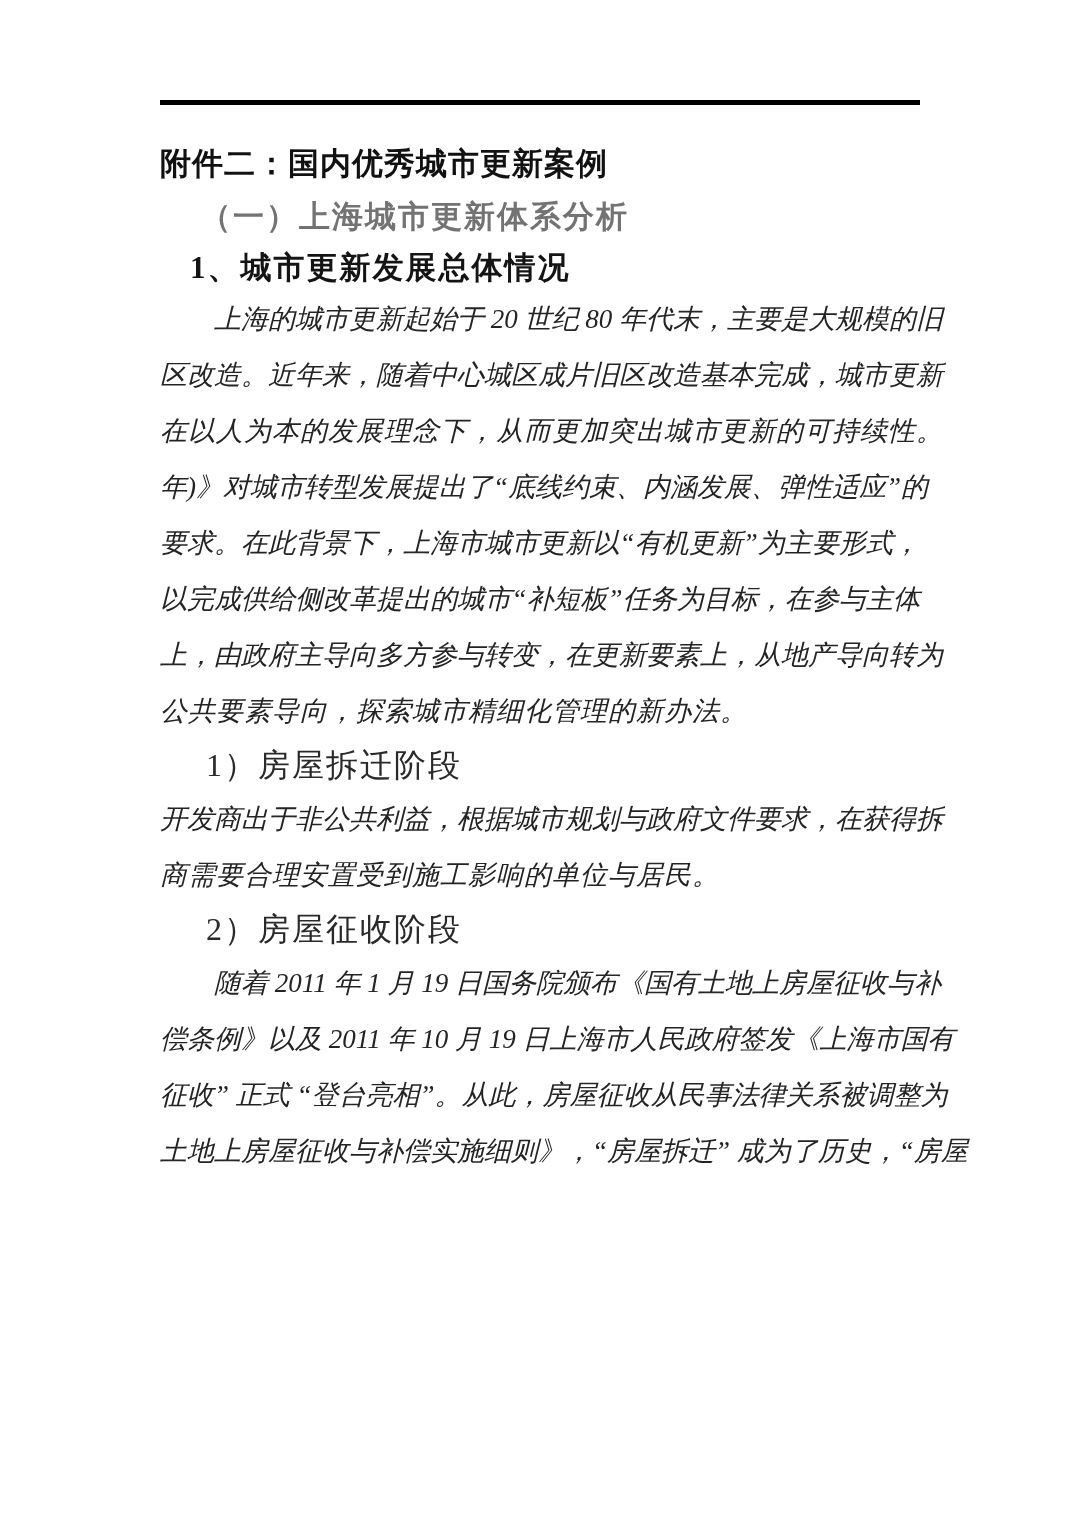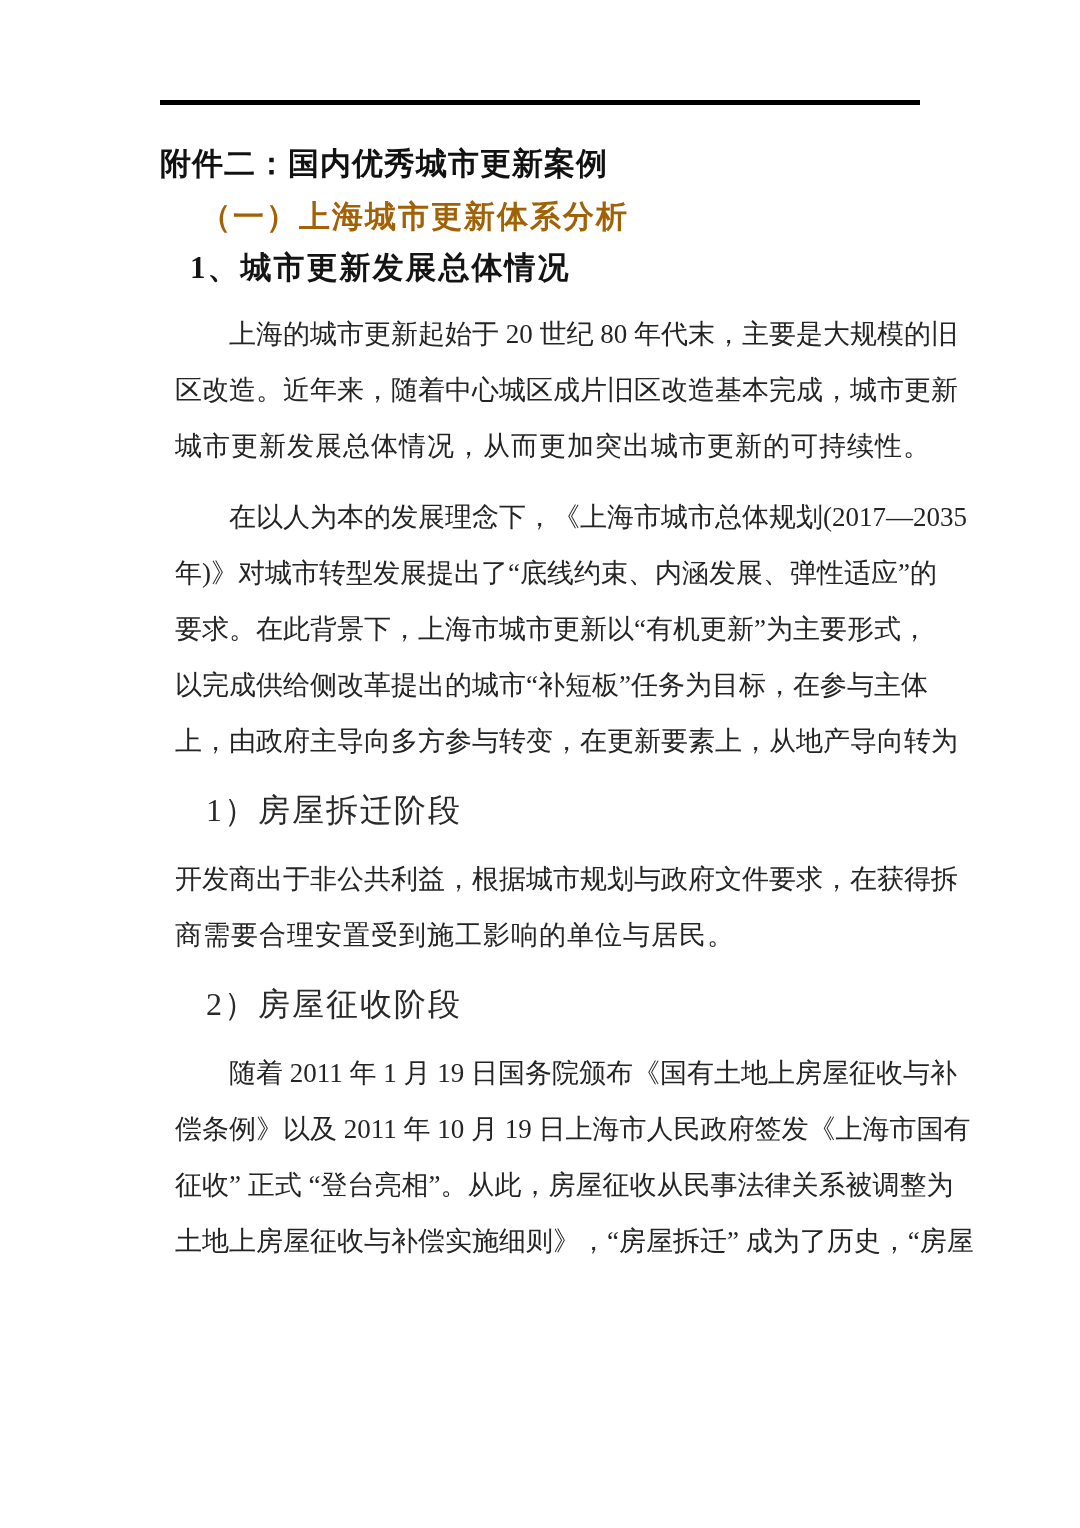--- a/index.html
+++ b/index.html
@@ -36,41 +36,42 @@
     line-height: 38px;
     color: #111111;
     letter-spacing: 1px;
   }
   .heading2 {
     margin-top: 12px;
     margin-left: 40px;
     font-weight: 700;
     font-size: 31px;
     line-height: 44px;
-    color: #a16207;
+    color: #737373;
     letter-spacing: 2px;
   }
   .heading3 {
     margin-top: 6px;
     margin-left: 30px;
     font-weight: 700;
     font-size: 31px;
     line-height: 46px;
     color: #141414;
     letter-spacing: 2px;
   }
   .subheading {
     margin-left: 46px;
     font-size: 32px;
     line-height: 52px;
     color: #2a2a2a;
     letter-spacing: 2px;
   }
   .paragraph {
-    margin: 15px;
+    margin: 0;
+    font-style: italic;
   }
   .line {
     font-size: 27px;
     line-height: 56px;
     height: 56px;
     white-space: nowrap;
     text-align: justify;
     text-align-last: justify;
     text-justify: inter-character;
     color: #242424;
@@ -100,28 +101,28 @@
 <div class="page">
   <div class="content">
     <div class="rule"></div>
 
   <div class="heading1">附件二：国内优秀城市更新案例</div>
       <div class="heading2">（一）上海城市更新体系分析</div>
       <div class="heading3">1、城市更新发展总体情况</div>
       <div class="paragraph">
         <div class="line first">上海的城市更新起始于 20 世纪 80 年代末，主要是大规模的旧</div>
         <div class="line">区改造。近年来，随着中心城区成片旧区改造基本完成，城市更新</div>
-        <div class="line last">城市更新发展总体情况，从而更加突出城市更新的可持续性。</div>
+        <div class="line last">在以人为本的发展理念下，从而更加突出城市更新的可持续性。</div>
       </div>
       <div class="paragraph">
-        <div class="line first">在以人为本的发展理念下，《上海市城市总体规划(2017—2035</div>
         <div class="line">年)》对城市转型发展提出了“底线约束、内涵发展、弹性适应”的</div>
         <div class="line">要求。在此背景下，上海市城市更新以“有机更新”为主要形式，</div>
         <div class="line">以完成供给侧改革提出的城市“补短板”任务为目标，在参与主体</div>
         <div class="line">上，由政府主导向多方参与转变，在更新要素上，从地产导向转为</div>
+        <div class="line last">公共要素导向，探索城市精细化管理的新办法。</div>
       </div>
       <div class="subheading">1）房屋拆迁阶段</div>
       <div class="paragraph">
         <div class="line">开发商出于非公共利益，根据城市规划与政府文件要求，在获得拆</div>
         <div class="line last">商需要合理安置受到施工影响的单位与居民。</div>
       </div>
       <div class="subheading">2）房屋征收阶段</div>
       <div class="paragraph">
         <div class="line first">随着 2011 年 1 月 19 日国务院颁布《国有土地上房屋征收与补</div>
         <div class="line">偿条例》以及 2011 年 10 月 19 日上海市人民政府签发《上海市国有</div>

